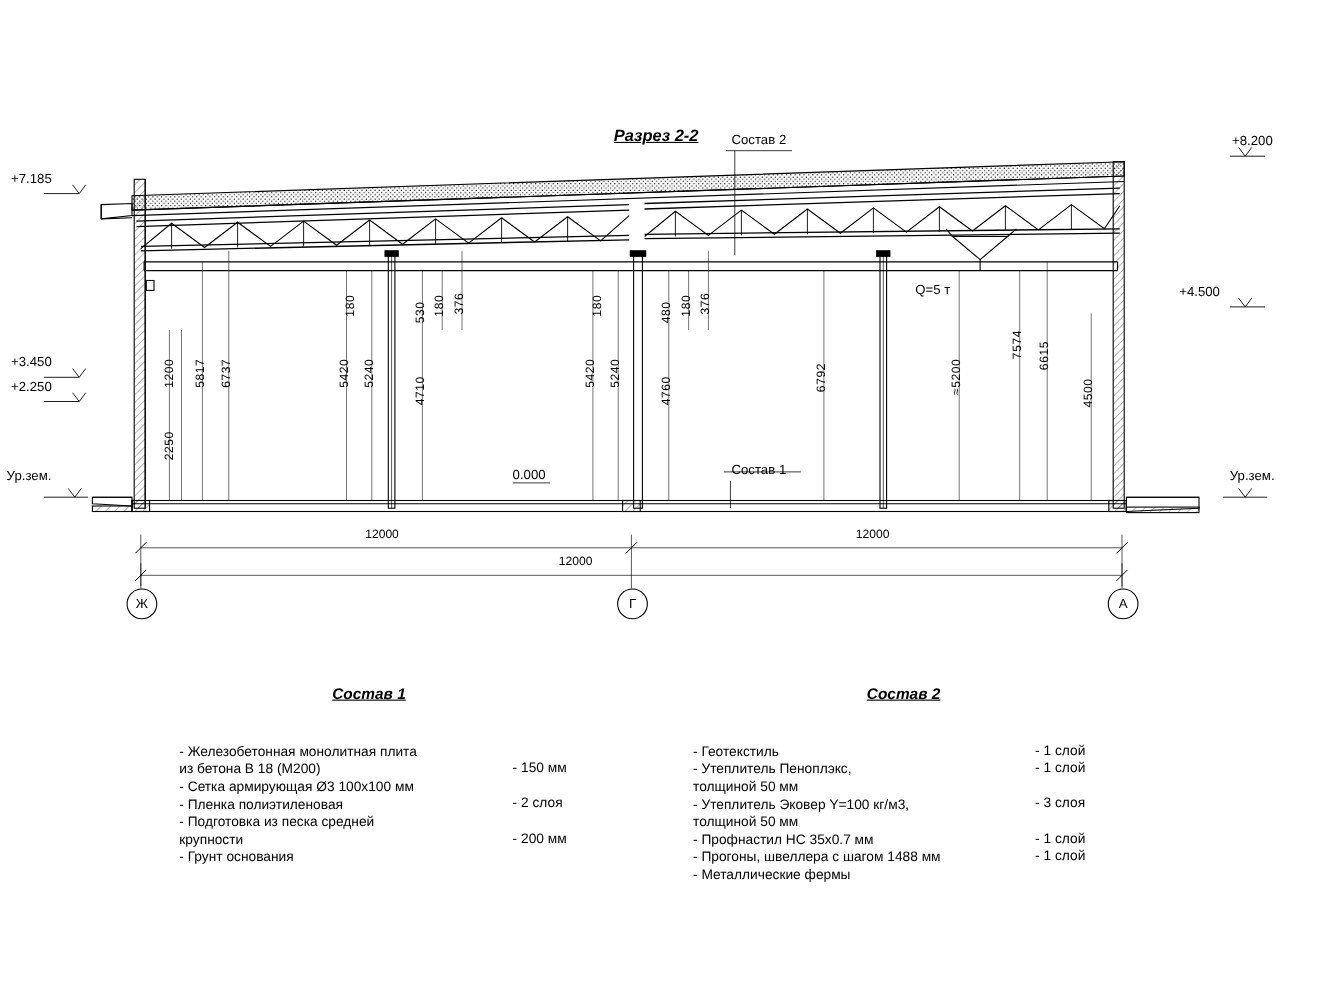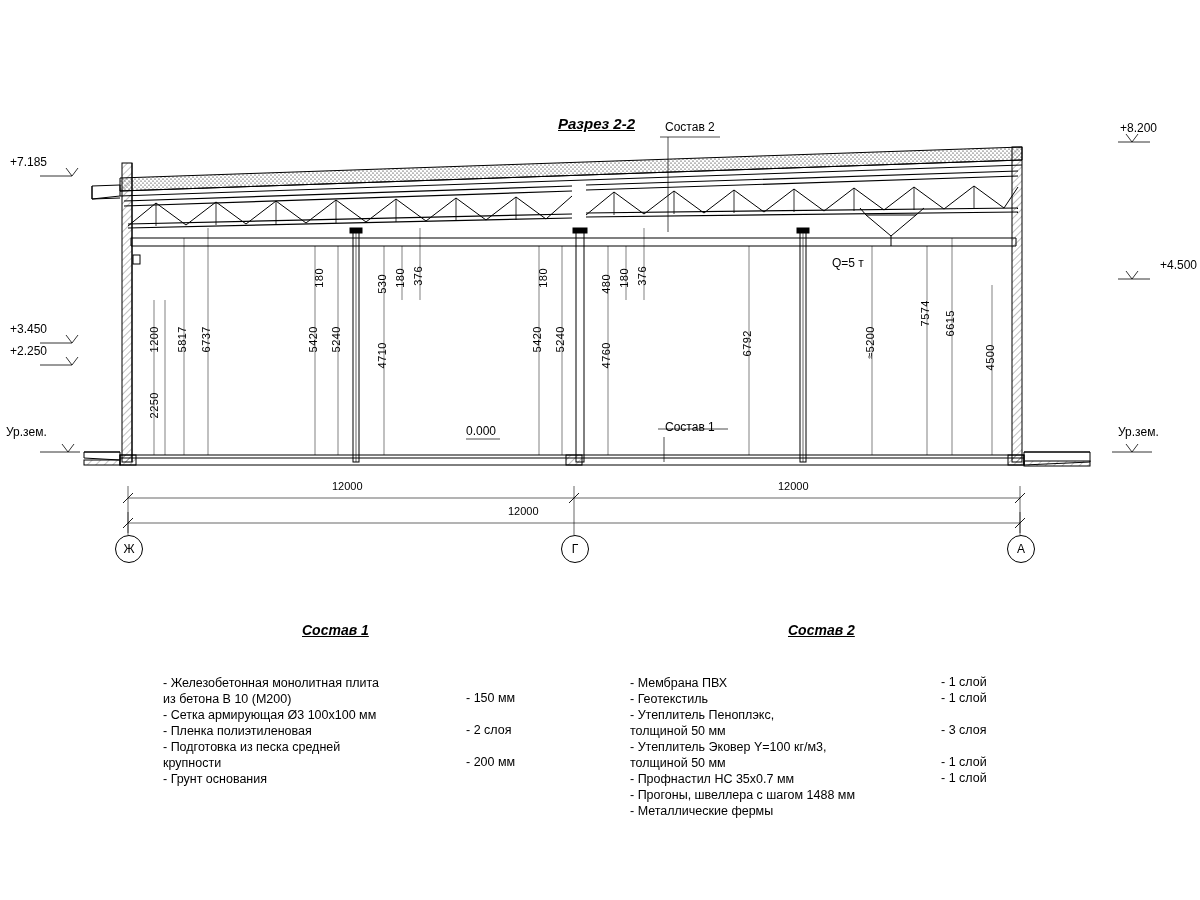--- a/index.html
+++ b/index.html
@@ -189,21 +189,21 @@
     </g>
   </g>
 </svg>
 
 <div class="abs lbl" style="left:10px;top:155px;">+7.185</div>
 <div class="abs lbl" style="left:10px;top:322px;">+3.450</div>
 <div class="abs lbl" style="left:10px;top:344px;">+2.250</div>
 <div class="abs lbl" style="left:6px;top:425px;">Ур.зем.</div>
 
 <div class="abs lbl" style="left:1120px;top:121px;">+8.200</div>
-<div class="abs lbl" style="left:1160px;top:258px;">+4.500</div>
+<div class="abs lbl" style="left:1072px;top:258px;">+4.500</div>
 <div class="abs lbl" style="left:1118px;top:425px;">Ур.зем.</div>
 
 <div class="abs lbl" style="left:665px;top:120px;">Состав 2</div>
 <div class="abs lbl" style="left:665px;top:420px;">Состав 1</div>
 <div class="abs lbl" style="left:832px;top:256px;">Q=5 т</div>
 <div class="abs lbl" style="left:466px;top:424px;">0.000</div>
 
 <div class="abs vert" style="left:148px;top:392px;">2250</div>
 <div class="abs vert" style="left:148px;top:326px;">1200</div>
 <div class="abs vert" style="left:176px;top:326px;">5817</div>
@@ -242,21 +242,21 @@
     <span>А</span>
   </div>
 
 <div class="abs spec-title" style="left:302px;top:622px;">Состав 1</div>
 
 <div class="abs" style="left:163px;top:675px;width:400px;">
   <div class="spec-row">
       <span>- Железобетонная  монолитная плита</span>
     </div>
   <div class="spec-row">
-      <span>  из бетона В 10 (М200)</span>
+      <span>  из бетона В 18 (М200)</span>
     </div>
   <div class="spec-row">
       <span>- Сетка армирующая Ø3 100х100 мм</span>
     </div>
   <div class="spec-row">
       <span>- Пленка полиэтиленовая</span>
     </div>
   <div class="spec-row">
       <span>- Подготовка из песка средней</span>
     </div>
@@ -268,23 +268,20 @@
     </div>
 </div>
 
 <div class="abs spec-qty" style="left:466px;top:691px;">- 150 мм</div>
 <div class="abs spec-qty" style="left:466px;top:723px;">-  2 слоя</div>
 <div class="abs spec-qty" style="left:466px;top:755px;">- 200 мм</div>
 
 <div class="abs spec-title" style="left:788px;top:622px;">Состав 2</div>
 
 <div class="abs" style="left:630px;top:675px;width:340px;">
-  <div class="spec-row">
-      <span>- Мембрана ПВХ</span>
-    </div>
   <div class="spec-row">
       <span>- Геотекстиль</span>
     </div>
   <div class="spec-row">
       <span>- Утеплитель Пеноплэкс,</span>
     </div>
   <div class="spec-row">
       <span>  толщиной 50 мм</span>
     </div>
   <div class="spec-row">

